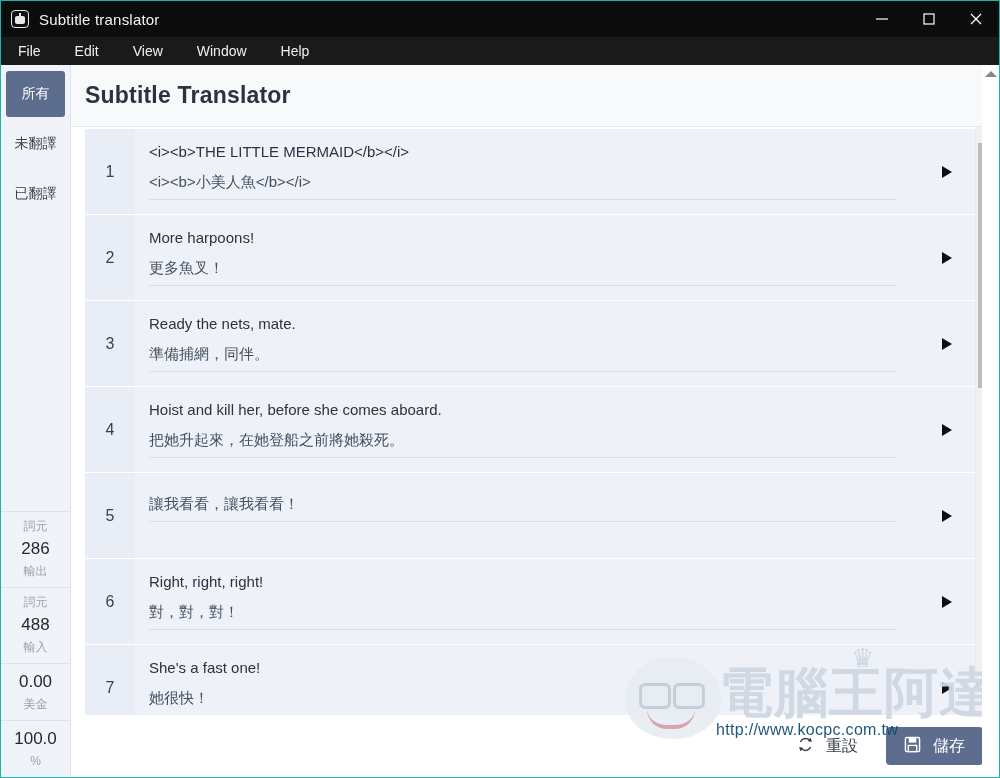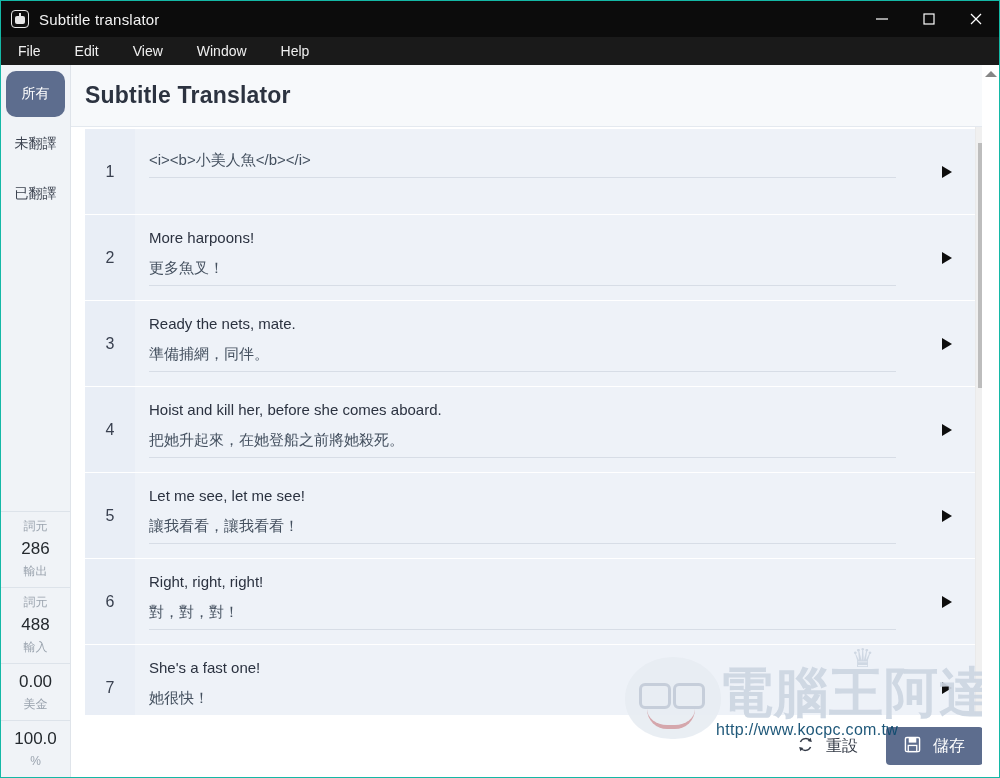--- a/index.html
+++ b/index.html
@@ -68,21 +68,21 @@
   .sidebar {
     width: 70px; flex: 0 0 70px;
     background: #f0f3f7;
     border-right: 1px solid #dfe4ea;
     display: flex; flex-direction: column;
   }
   .filters { padding-top: 2px; }
   .filter-item {
     margin: 4px 5px; height: 46px;
     display: flex; align-items: center; justify-content: center;
-    font-size: 14px; color: #3c4350; border-radius: 10px;
+    font-size: 14px; color: #3c4350; border-radius: 3px;
   }
   .filter-item.selected { background: #5d6d8e; color: #ffffff; }
   .filters-spacer { flex: 1 1 auto; }
 
   .stat {
     border-top: 1px solid #dde3ea;
     padding: 7px 2px 8px;
     display: flex; flex-direction: column; align-items: center; gap: 4px;
   }
   .stat .lbl { font-size: 12px; color: #9aa3ae; line-height: 15px; }
@@ -309,20 +309,21 @@
       <div class="header">
         <h1>Subtitle Translator</h1>
       </div>
 
       <div class="list-wrap">
         <div class="list">
 
           <div class="row">
             <div class="idx">1</div>
             <div class="texts">
+              <div class="src">&lt;i&gt;&lt;b&gt;THE LITTLE MERMAID&lt;/b&gt;&lt;/i&gt;</div>
               <div class="tgt">&lt;i&gt;&lt;b&gt;小美人魚&lt;/b&gt;&lt;/i&gt;</div>
               <div class="underline"></div>
             </div>
             <div class="playcell">
               <div class="play-btn"></div>
             </div>
           </div>
 
           <div class="row">
             <div class="idx">2</div>
@@ -356,21 +357,20 @@
               <div class="underline"></div>
             </div>
             <div class="playcell">
               <div class="play-btn"></div>
             </div>
           </div>
 
           <div class="row">
             <div class="idx">5</div>
             <div class="texts">
-              <div class="src">Let me see, let me see!</div>
               <div class="tgt">讓我看看，讓我看看！</div>
               <div class="underline"></div>
             </div>
             <div class="playcell">
               <div class="play-btn"></div>
             </div>
           </div>
 
           <div class="row">
             <div class="idx">6</div>

